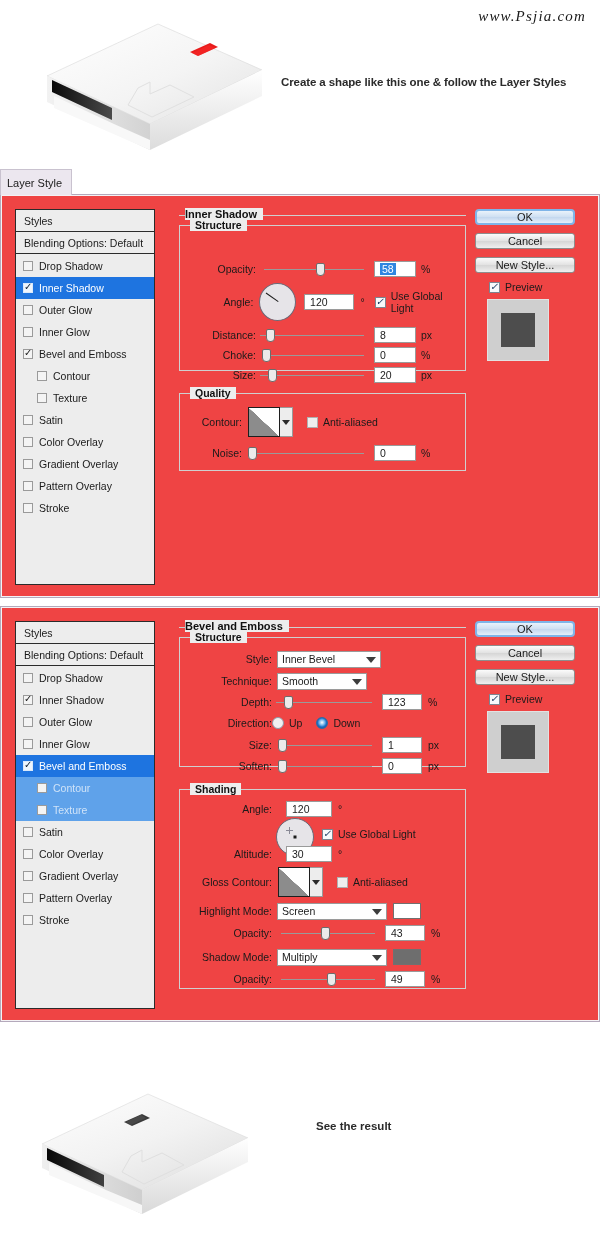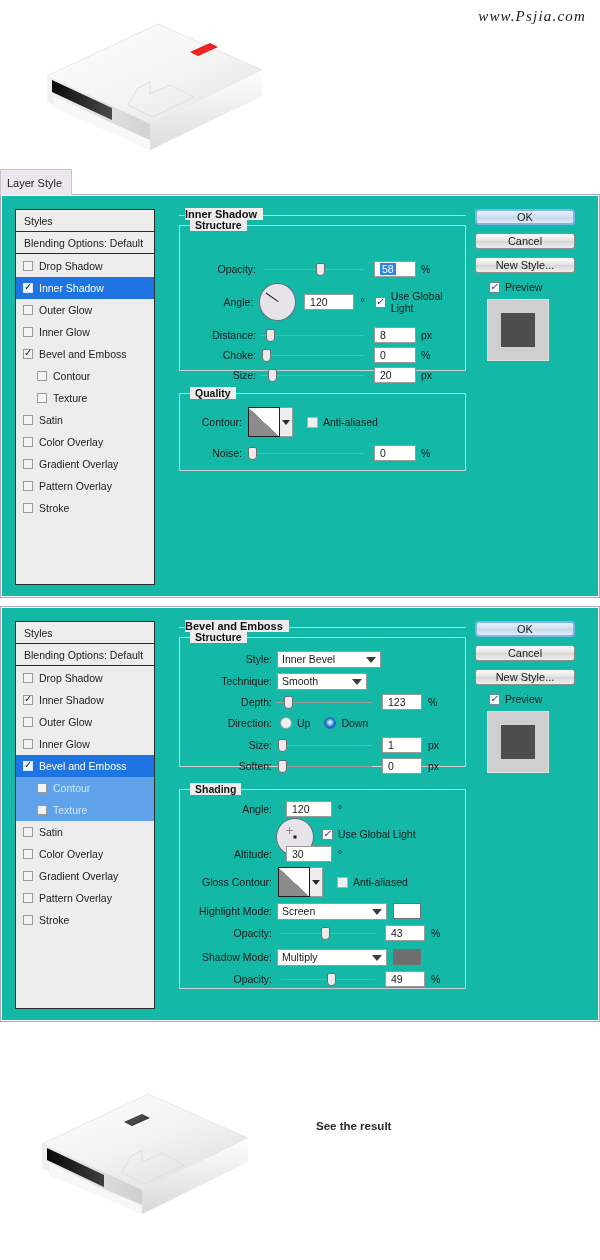--- a/index.html
+++ b/index.html
@@ -41,21 +41,21 @@
     border-bottom:none;
     display:flex; align-items:center;
     padding-left:6px;
     font-size:11px; color:#1a1a1a;
     z-index:5;
   }
 
   
   .dialog {
     position:absolute; left:0; width:600px;
-    background:#14b8a6;
+    background:#ef4444;
     border:1px solid #b4a9bb;
     box-shadow:inset 0 0 0 1px #f4f2f5;
     padding:8px;
   }
   #dialog-inner-shadow { top:194px; height:404px; }
   #dialog-bevel        { top:606px; height:416px; }
 
   .dlg-body { position:relative; width:100%; height:100%; }
 
   
@@ -287,20 +287,21 @@
       <polygon points="5,54 108,102 108,128 5,80" fill="url(#sideA)"></polygon>
       <polygon points="108,102 220,48 220,74 108,128" fill="url(#frontA)"></polygon>
       <polygon points="10,58 70,86 70,98 10,70" fill="url(#slotA)"></polygon>
       <polygon points="12,74 72,102 108,118 108,128 12,86" fill="#f8f8f8"></polygon>
       <path d="M148,30 L168,21 L176,25 L156,34 Z" fill="#e81c1c"></path>
       <path d="M150,31 L167,23 L173,26 L156,34 Z" fill="#fa2a2a" opacity="0.55"></path>
       <path d="M96,66 L108,60 L108,72 L128,63 L152,75 L110,95 L86,83 Z" fill="none" stroke="#e0e0e0" stroke-width="1"></path>
     </svg>
   </div>
 
+  <div class="caption-top">Create a shape like this one &amp; follow the Layer Styles</div>
 </div>
 
 <div class="ls-tab">
   <span>Layer Style</span>
 </div>
 
 <div class="dialog" id="dialog-inner-shadow">
  <div class="dlg-body">
 
   <div class="styles-panel">
@@ -568,21 +569,21 @@
           <i class="thumb" style="left:4px;"></i>
         </span>
         <span class="num" style="width:40px; margin-left:10px;">
               <span>123</span>
             </span>
         <span class="unit" style="margin-left:6px;">%</span>
       </div>
 
       <div class="row" style="left:0; top:76px; width:100%;">
         <span class="lbl" style="width:92px;">Direction:</span>
-        <span class="radio" style="margin-left:8px;">
+        <span class="radio" style="">
           <i class="rb"></i>
           <span>Up</span>
         </span>
         <span class="radio">
           <i class="rb on"></i>
           <span>Down</span>
         </span>
       </div>
 
       <div class="row" style="left:0; top:98px; width:100%;">

